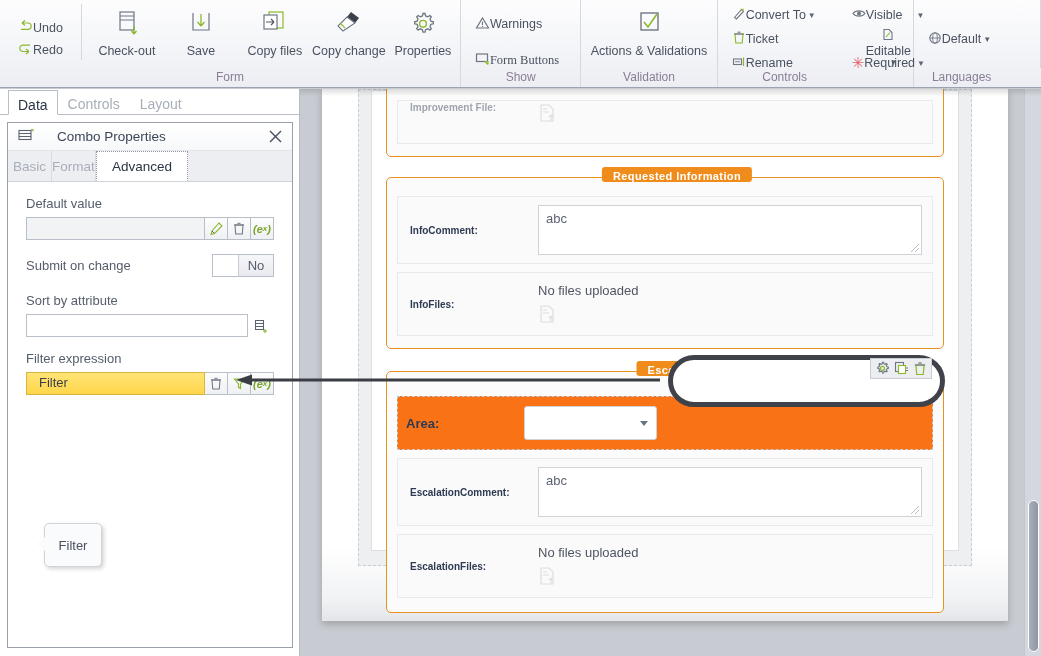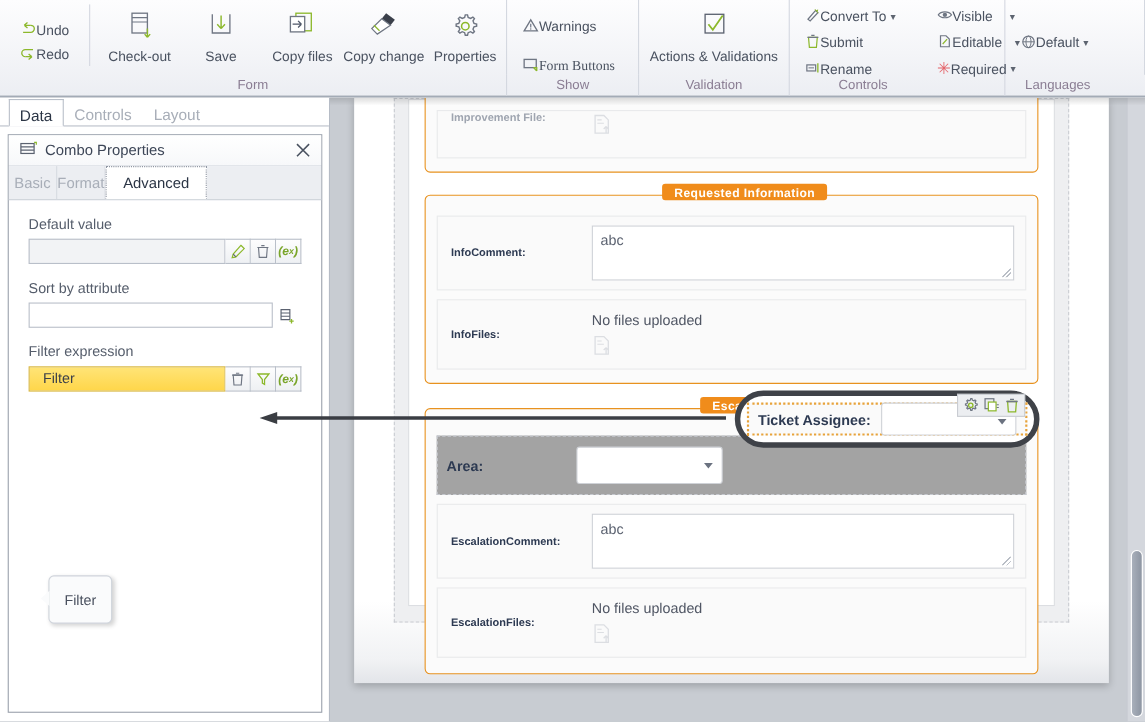--- a/index.html
+++ b/index.html
@@ -56,21 +56,21 @@
   .lp-tab.sel{color:#2b3545;background:#fff;border-color:#b9bfc9;
               position:relative;top:1px;border-bottom:1px solid #fff;}
 
   .propbox{
     position:absolute;left:7px;top:33px;width:286px;height:526px;
     background:#ffffff;border:1px solid #9aa1ac;box-sizing:border-box;
   }
   .prop-head{
     height:28px;display:flex;align-items:center;padding:0 6px 0 10px;
     background:linear-gradient(to bottom,#ffffff,#f7f8fa);
-    border-bottom:1px solid #e2e5ea;box-sizing:border-box;
+    border-bottom:1px solid #e2e5ea;box-sizing:border-box;gap:16px;
   }
   .prop-title{font-size:13.5px;color:#3d4657;margin-left:7px;flex:1;}
   .closeX{width:22px;height:22px;display:flex;align-items:center;justify-content:center;cursor:default;}
 
   .prop-tabs{display:flex;height:31px;background:#eceef2;border-bottom:1px solid #cfd3da;box-sizing:border-box;}
   .ptab{
     width:44px;display:flex;align-items:center;justify-content:center;
     font-size:13.5px;color:#a8aeb8;box-sizing:border-box;
     border-right:1px solid #d8dbe1;cursor:default;
   }
@@ -165,21 +165,21 @@
   }
   .ta:after{
     content:"";position:absolute;right:2px;bottom:2px;width:8px;height:8px;
     background:linear-gradient(135deg,transparent 45%,#b9bec6 45%,#b9bec6 55%,transparent 55%,
                transparent 70%,#b9bec6 70%,#b9bec6 80%,transparent 80%);
   }
   .nofiles{font-size:13px;color:#4f5563;margin:2px 0 6px 0;}
 
   
   .dashbox{
-    margin:18px 10px 8px 10px;border:1px dashed #c6c9cf;background:#a3a3a3;
+    margin:18px 10px 8px 10px;border:1px dashed #c6c9cf;background:#f97316;
     display:flex;box-sizing:border-box;
   }
   .half{flex:1;display:flex;align-items:center;padding:9px 8px;box-sizing:border-box;}
   .half .lab2{width:118px;font-size:13px;font-weight:bold;color:#2d3a52;}
   .combo{
     flex:1;height:34px;border:1px solid #cfd2d7;background:#ffffff;border-radius:3px;
     box-sizing:border-box;position:relative;
   }
   .combo:after{
     content:"";position:absolute;right:8px;top:14px;
@@ -368,21 +368,21 @@
             <span class="carat">▼</span>
           </div>
           <div class="cmd-small" style="margin-top:3px;">
             <span>
               <svg width="14" height="13" viewBox="0 0 14 13">
                   <path d="M3 3 h8 l-.8 9 h-6.4 Z" fill="none" stroke="#8cb82b" stroke-width="1.1"></path>
                   <line x1="2" y1="3" x2="12" y2="3" stroke="#6f7683" stroke-width="1.1"></line>
                   <line x1="5.5" y1="1.2" x2="8.5" y2="1.2" stroke="#6f7683" stroke-width="1.1"></line>
                 </svg>
             </span>
-            <span>Submit</span>
+            <span>Ticket</span>
           </div>
           <div class="cmd-small" style="margin-top:3px;">
             <span>
               <svg width="14" height="13" viewBox="0 0 14 13">
                   <rect x="1.5" y="4" width="8" height="5.5" fill="none" stroke="#6f7683" stroke-width="1.1"></rect>
                   <line x1="3" y1="6.7" x2="8" y2="6.7" stroke="#6f7683" stroke-width=".9"></line>
                   <line x1="11.5" y1="2.5" x2="11.5" y2="11" stroke="#8cb82b" stroke-width="1.2"></line>
                 </svg>
             </span>
             <span>Rename</span>
@@ -395,21 +395,21 @@
           <div class="cmd-small">
             <span>
               <svg width="14" height="13" viewBox="0 0 14 13">
                   <path d="M1 6.5 C3.5 3 10.5 3 13 6.5 C10.5 10 3.5 10 1 6.5 Z" fill="none" stroke="#6f7683" stroke-width="1.1"></path>
                   <circle cx="7" cy="6.5" r="2" fill="#6f7683"></circle>
                 </svg>
             </span>
             <span>Visible</span>
             <span class="carat" style="margin-left:14px;">▼</span>
           </div>
-          <div class="cmd-small" style="margin-top:3px;">
+          <div class="cmd-small" style="margin-top:3px;flex-direction:column;">
             <span>
               <svg width="14" height="13" viewBox="0 0 14 13">
                   <path d="M3 1.5 h5 l3 3 v7 h-8 Z" fill="none" stroke="#6f7683" stroke-width="1.1"></path>
                   <path d="M5 9 L9 4.5" stroke="#8cb82b" stroke-width="1.1"></path>
                 </svg>
             </span>
             <span>Editable</span>
             <span class="carat" style="margin-left:10px;">▼</span>
           </div>
           <div class="cmd-small" style="margin-top:3px;">
@@ -503,20 +503,27 @@
           <div class="minibtn">
             <svg width="12" height="13" viewBox="0 0 12 13">
                 <path d="M2 3 h8 l-.7 9 h-6.6 Z" fill="none" stroke="#6f7683" stroke-width="1.05"></path>
                 <line x1="1" y1="3" x2="11" y2="3" stroke="#6f7683" stroke-width="1.05"></line>
                 <line x1="4.5" y1="1.3" x2="7.5" y2="1.3" stroke="#6f7683" stroke-width="1.05"></line>
               </svg>
           </div>
           <div class="minibtn ex">(<i>e</i><sub>x</sub>)</div>
         </div>
 
+        <div class="toggle-row">
+          <div class="tl">Submit on change</div>
+          <div class="switch">
+            <div class="knob"></div>
+            <div class="sv">No</div>
+          </div>
+        </div>
 
         <div class="fld-label">Sort by attribute</div>
         <div class="inputrow">
           <div class="txtin white"></div>
           <div class="dbicon">
             <svg width="15" height="16" viewBox="0 0 15 16">
                 <path d="M1.5 2.5 h8 v9 h-8 Z" fill="none" stroke="#5b6270" stroke-width="1.05"></path>
                 <line x1="1.5" y1="5.5" x2="9.5" y2="5.5" stroke="#5b6270" stroke-width="1"></line>
                 <line x1="1.5" y1="8.5" x2="9.5" y2="8.5" stroke="#5b6270" stroke-width="1"></line>
                 <path d="M11 11 v4 M9 13 h4" stroke="#8cb82b" stroke-width="1.2"></path>
@@ -629,24 +636,20 @@
           </div>
 
         </div>
       </div>
     </div>
   </div>
 
   <div class="topshadow"></div>
 
   <div class="sel-ring">
-    <div class="sel-inner">
-      <div class="lab3">Ticket Assignee:</div>
-      <div class="combo" style="height:30px;"></div>
-    </div>
     <div class="ctrl-acts">
       <span class="ic">
         <svg width="15" height="15" viewBox="0 0 15 15">
             <g fill="none" stroke="#6f7683" stroke-width="1.1">
               <path d="M7.5 1.4 l1.1 0 .35 1.4 1.25 .52 1.2-.75 .8 .8 -.75 1.2 .52 1.25 1.4 .35 0 1.1 -1.4 .35 -.52 1.25 .75 1.2 -.8 .8 -1.2-.75 -1.25 .52 -.35 1.4 -1.1 0 -.35-1.4 -1.25-.52 -1.2 .75 -.8-.8 .75-1.2 -.52-1.25 -1.4-.35 0-1.1 1.4-.35 .52-1.25 -.75-1.2 .8-.8 1.2 .75 1.25-.52 Z"></path>
             </g>
             <circle cx="7.5" cy="7.4" r="2" fill="none" stroke="#8cb82b" stroke-width="1.2"></circle>
           </svg>
       </span>
       <span class="ic">

